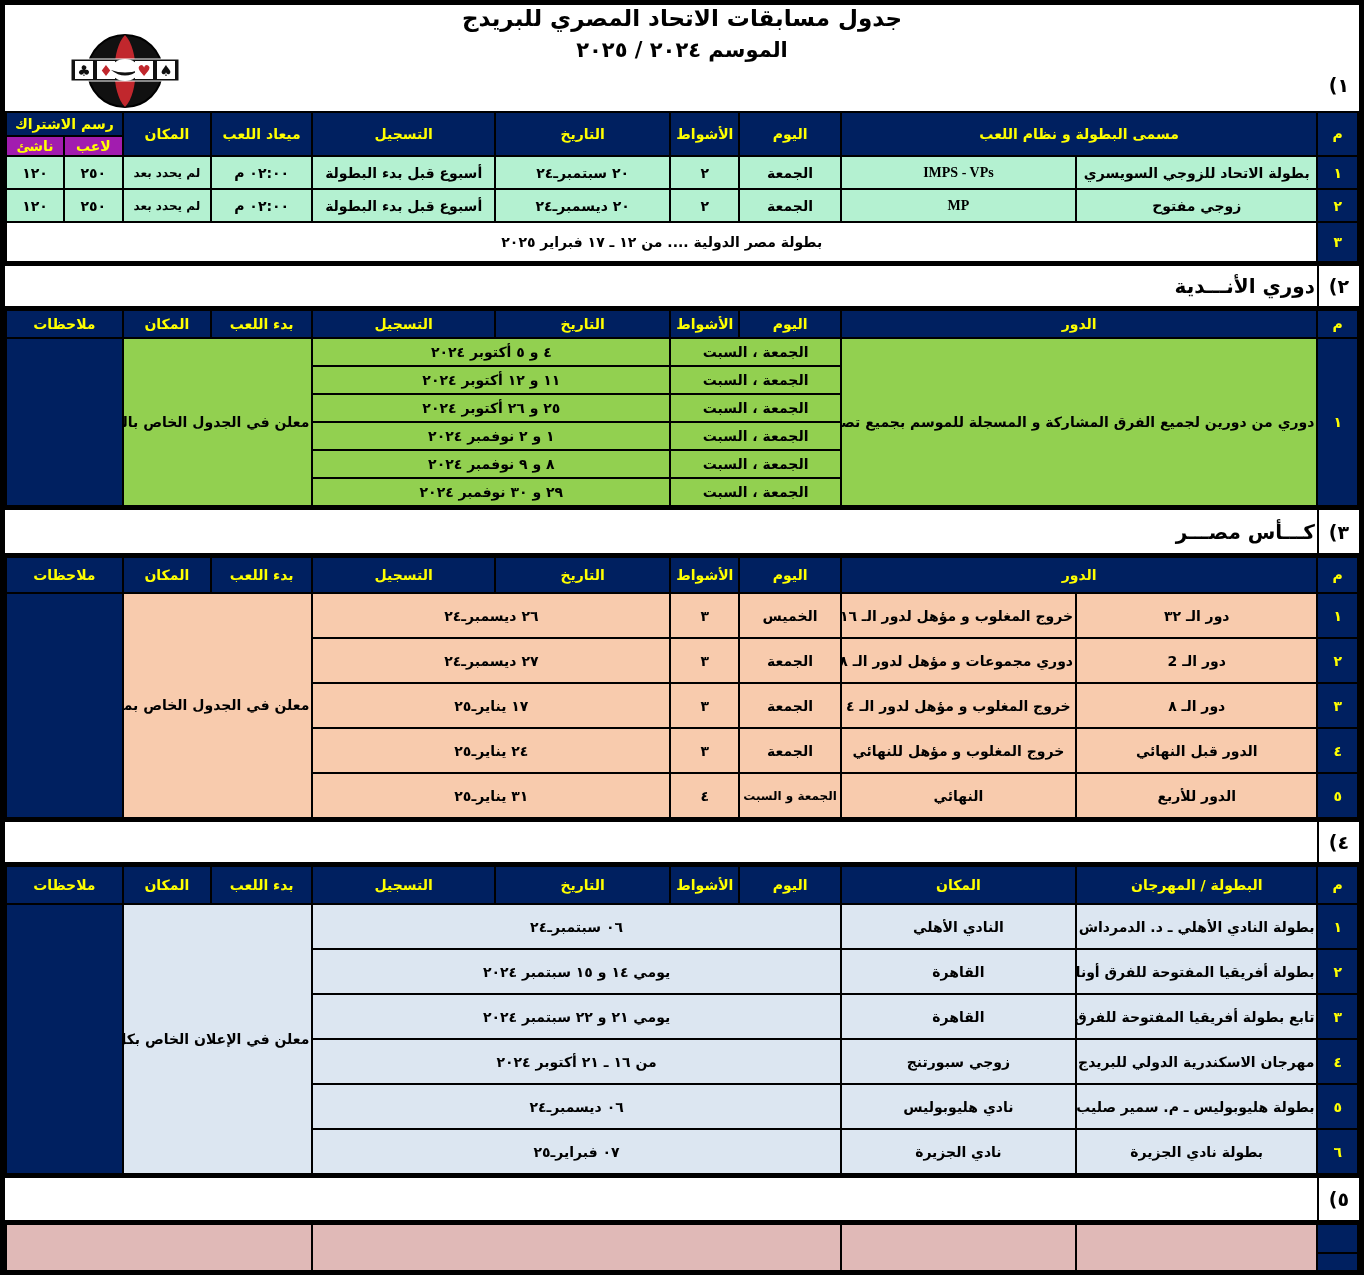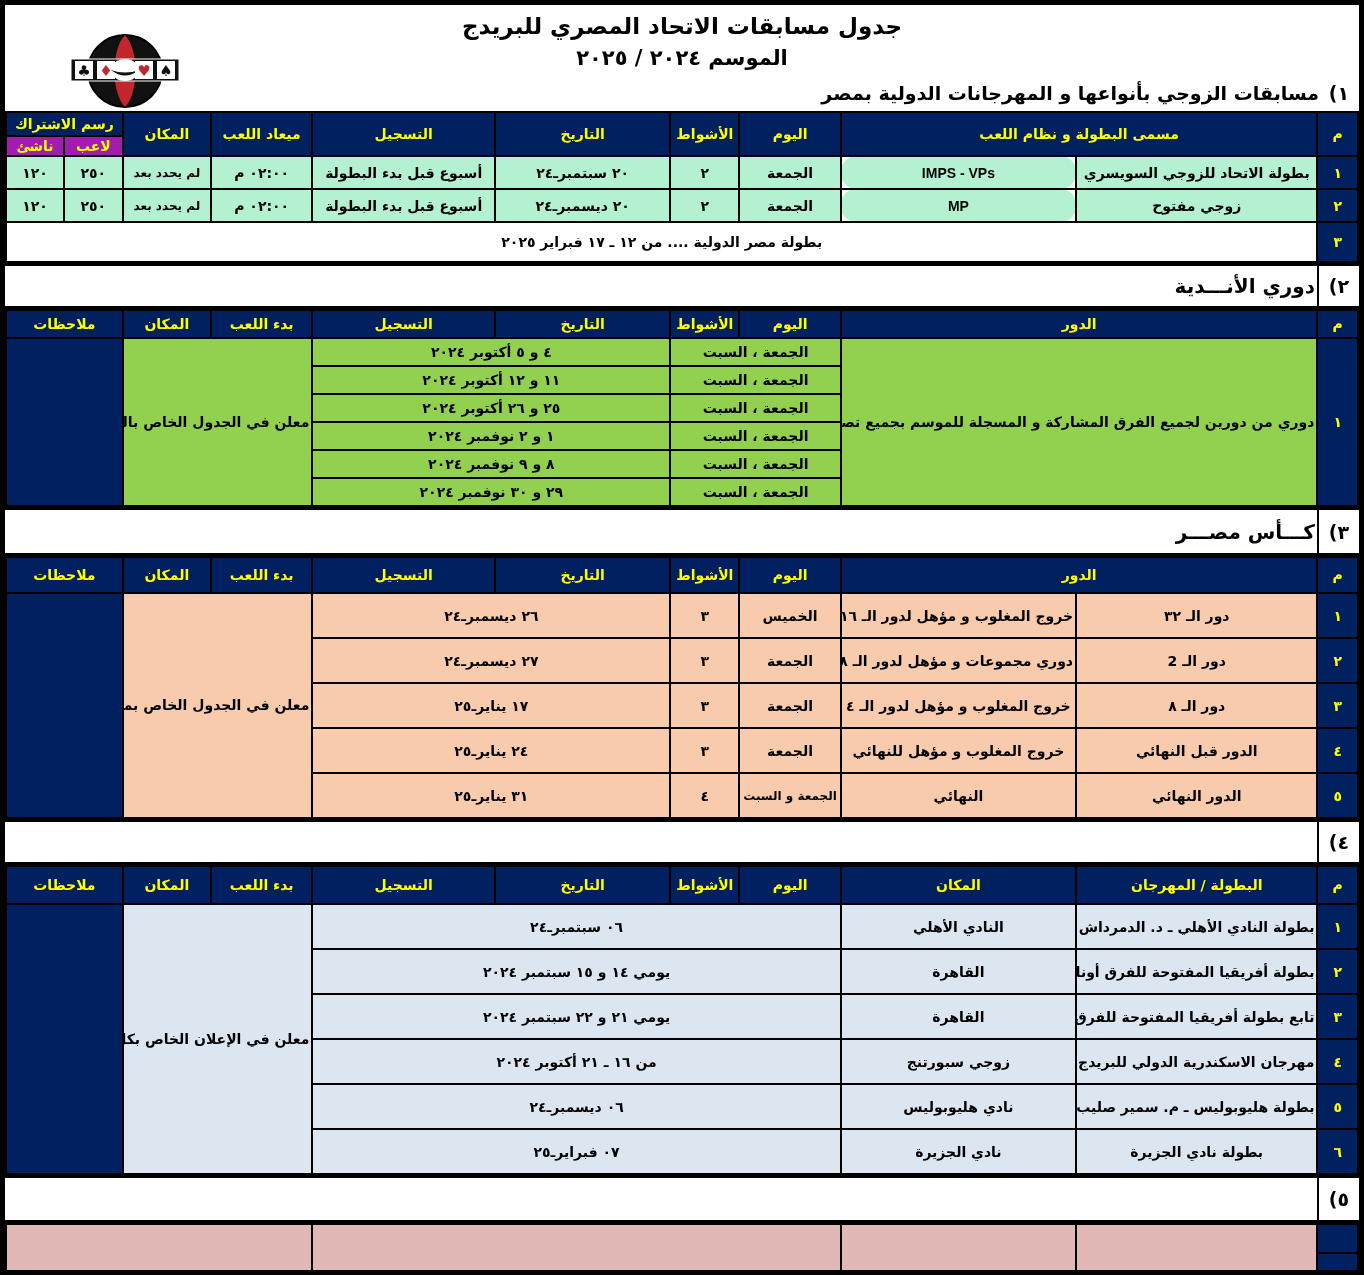--- a/index.html
+++ b/index.html
@@ -4,21 +4,21 @@
 <style>
   html,body{margin:0;padding:0;background:#fff;}
   .page{
     width:1364px;height:1275px;box-sizing:border-box;background:#fff;
     border:5px solid #000;position:relative;overflow:hidden;
     font-family:"DejaVu Sans",sans-serif;font-weight:bold;color:#000;direction:rtl;
   }
   
   .top{position:relative;height:106px;}
   .logo{position:absolute;left:46px;top:8px;}
-  .main-title{text-align:center;font-size:23px;padding-top:8px;}
+  .main-title{text-align:center;font-size:23px;padding-top:0;}
   .season{text-align:center;font-size:21px;margin-top:7px;}
   .sec-line{display:flex;align-items:flex-end;height:34px;}
   .sec-line .num{width:40px;flex:0 0 40px;text-align:center;font-size:19px;}
   .sec-line .ttl{font-size:19px;}
   
   .tbar{display:flex;align-items:stretch;border-top:3px solid #000;border-bottom:3px solid #000;background:#fff;}
   .tbar .num{width:40px;flex:0 0 40px;display:flex;align-items:center;justify-content:center;
              border-left:2px solid #000;font-size:19px;}
   .tbar .ttl{display:flex;align-items:center;font-size:20px;padding-right:2px;}
   .tb2{height:40px}.tb3{height:43px}.tb4{height:40px}.tb5{height:42px}
@@ -28,21 +28,21 @@
     overflow:hidden;white-space:nowrap;font-weight:bold;font-size:14px;}
   .hd{background:#002060;color:#FFFF00;font-size:15px;}
   .hd-sm{background:#a21caf;color:#FFFF00;font-size:12px;}
   .mc{background:#002060;color:#FFFF00;font-size:15px;}
   .bg-mint{background:#B4F1D1;}
   .bg-green{background:#92D050;}
   .bg-peach{background:#F8CBAD;}
   .bg-blue{background:#DCE6F1;}
   .bg-pink{background:#E0B9B7;}
   .bg-navy{background:#002060;}
-  .latin{font-family:Liberation Sans, sans-serif;font-size:16px;border-radius:15px;}
+  .latin{font-family:Liberation Serif, serif;font-size:16px;}
   .wrap{white-space:normal;line-height:1.45;}
   .alR{text-align:right;padding-right:1px;}
   .dateR{text-align:right;padding-right:8px;}
   .big{font-size:18px;}
   .rdesc{white-space:normal;line-height:1.6;font-size:14px;padding:0 26px;}
 </style>
 </head>
 <body>
 
 <div class="page">
@@ -66,21 +66,20 @@
       <rect x="106" y="48" width="18" height="18" fill="#fff"></rect>
       <text x="33" y="63" text-anchor="middle" font-size="15" fill="#111">♣</text>
       <text x="55" y="63" text-anchor="middle" font-size="15" fill="#C1272D">♦</text>
       <text x="93" y="63" text-anchor="middle" font-size="15" fill="#C1272D">♥</text>
       <text x="115" y="63" text-anchor="middle" font-size="15" fill="#111">♠</text>
     </svg>
     <div class="main-title">جدول مسابقات الاتحاد المصري للبريدج</div>
     <div class="season">الموسم ٢٠٢٤ / ٢٠٢٥</div>
     <div class="sec-line">
       <span class="num">١)</span>
-      <span class="ttl">مسابقات الزوجي بأنواعها و المهرجانات الدولية بمصر</span>
     </div>
   </div>
 
   <table class="t">
     <colgroup>
       <col style="width:40px">
         <col style="width:238px">
         <col style="width:232px">
         <col style="width:100px">
       <col style="width:68px">
@@ -258,21 +257,21 @@
     <tr style="height:45px">
       <td class="mc">٤</td>
       <td class="bg-peach alR">الدور قبل النهائي</td>
       <td class="bg-peach alR">خروج المغلوب و مؤهل للنهائي</td>
       <td class="bg-peach">الجمعة</td>
       <td class="bg-peach">٣</td>
       <td class="bg-peach" colspan="2">٢٤ ينايرـ٢٥</td>
     </tr>
     <tr style="height:45px">
       <td class="mc">٥</td>
-      <td class="bg-peach alR">الدور النهائي</td>
+      <td class="bg-peach alR">الدور للأربع</td>
       <td class="bg-peach alR">النهائي</td>
       <td class="bg-peach" style="font-size:12px">الجمعة و السبت</td>
       <td class="bg-peach">٤</td>
       <td class="bg-peach" colspan="2">٣١ ينايرـ٢٥</td>
     </tr>
   </tbody>
     </table>
 
   <div class="tbar tb4">
     <div class="num">٤)</div>

